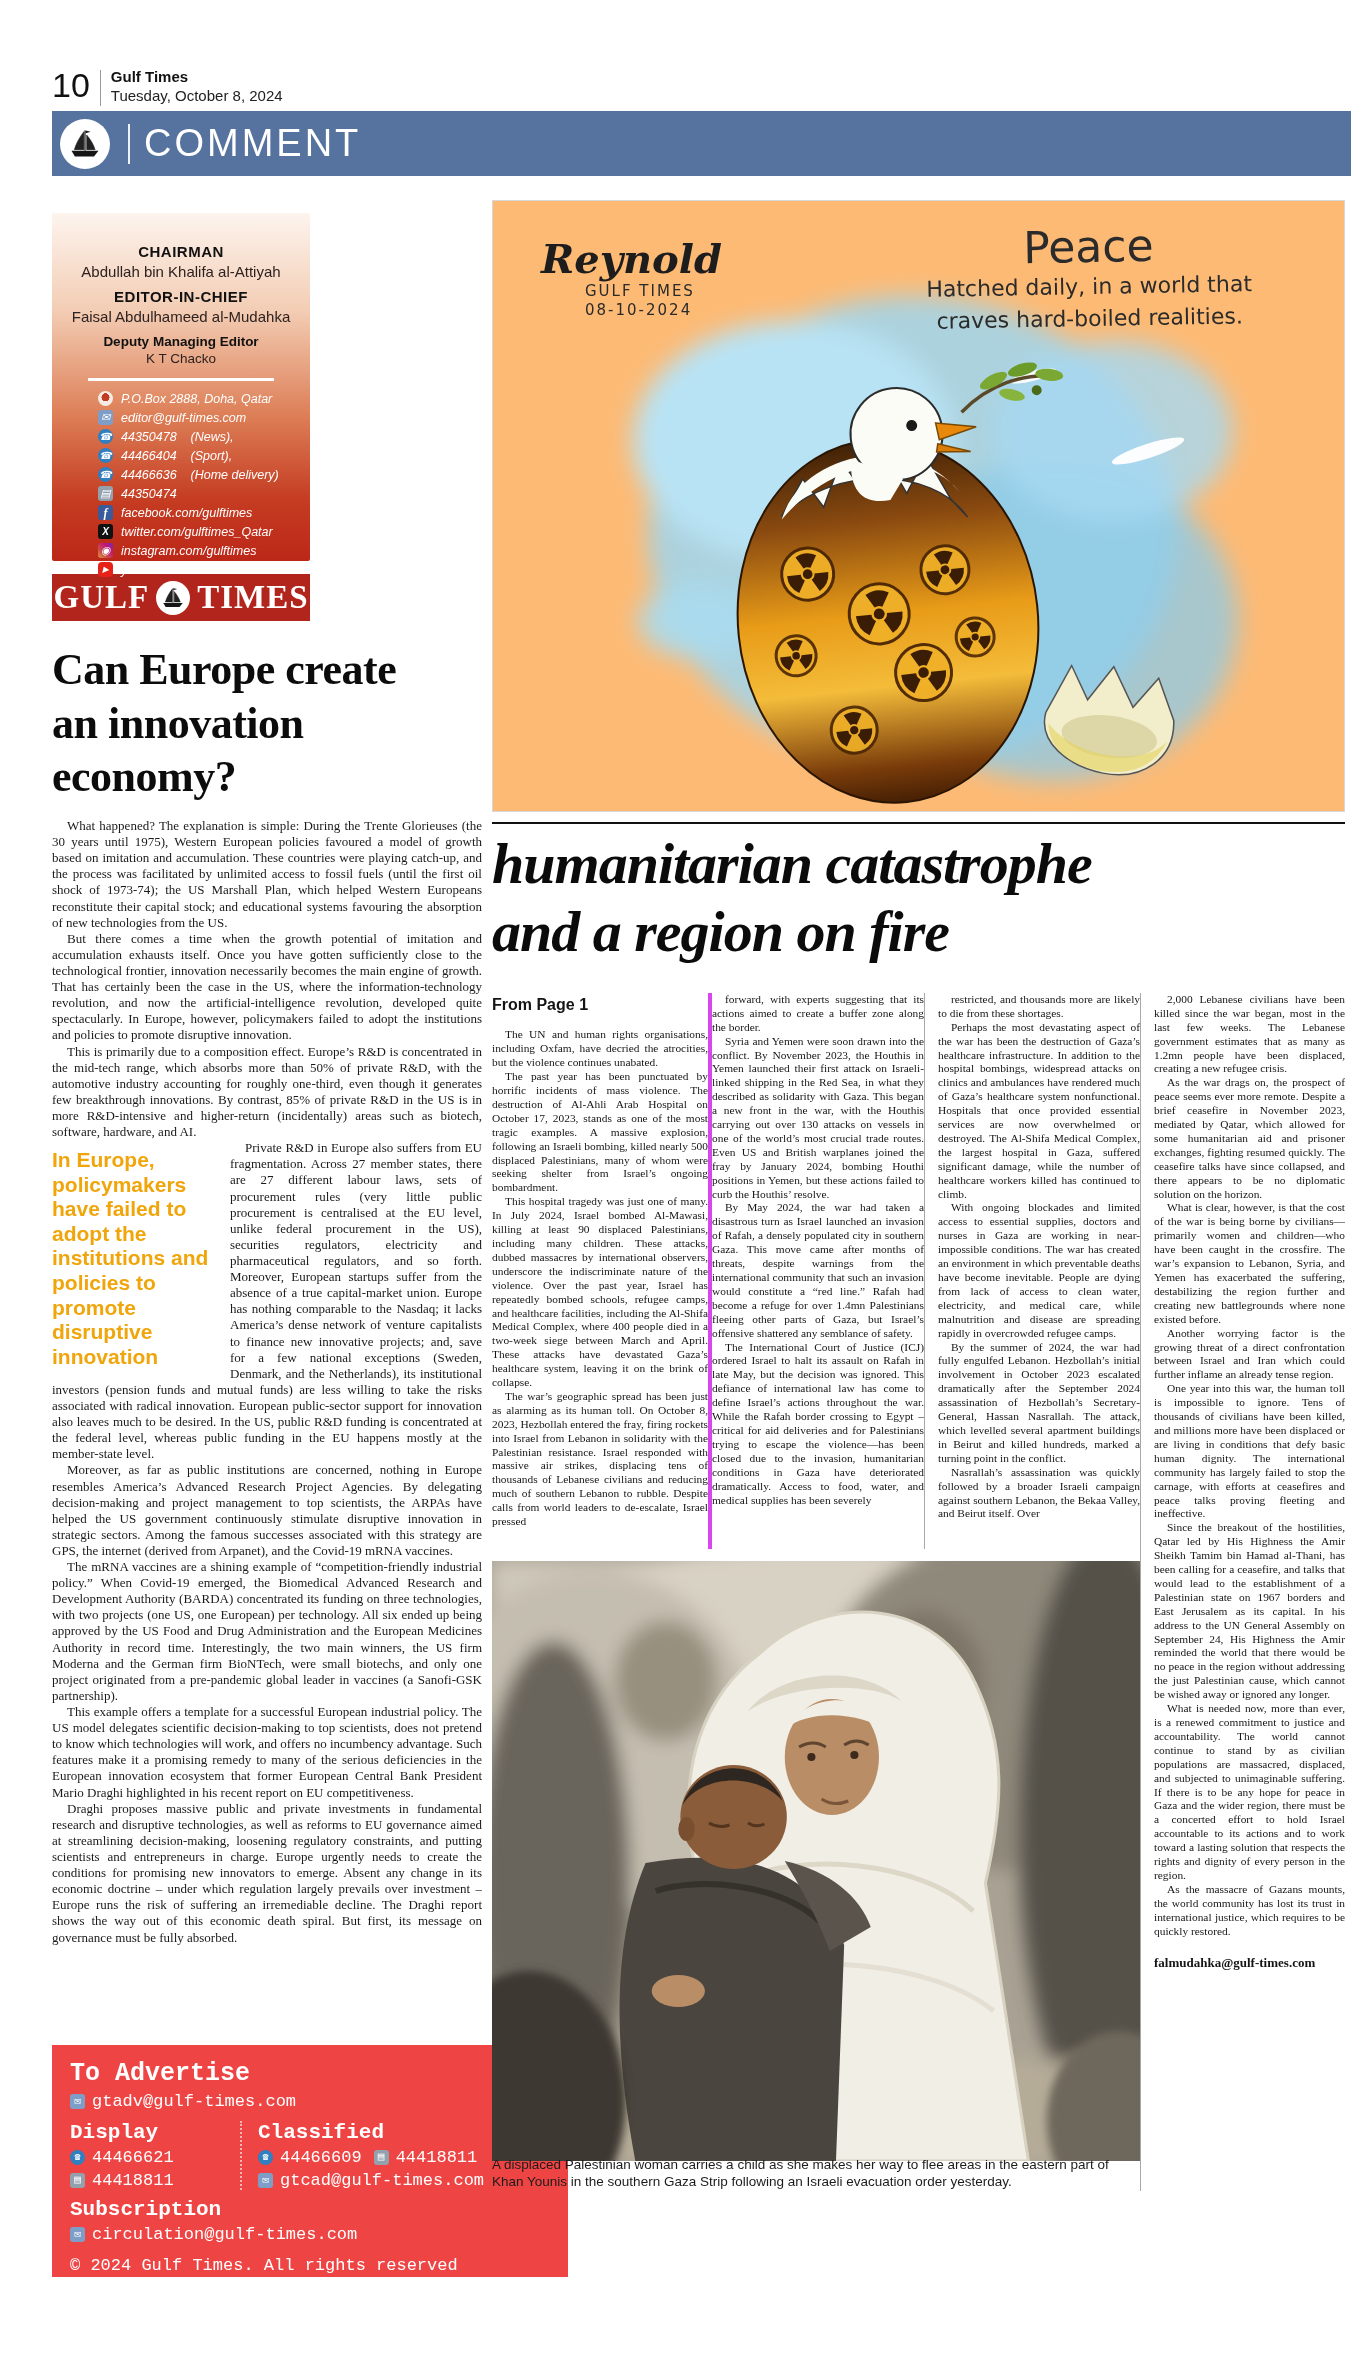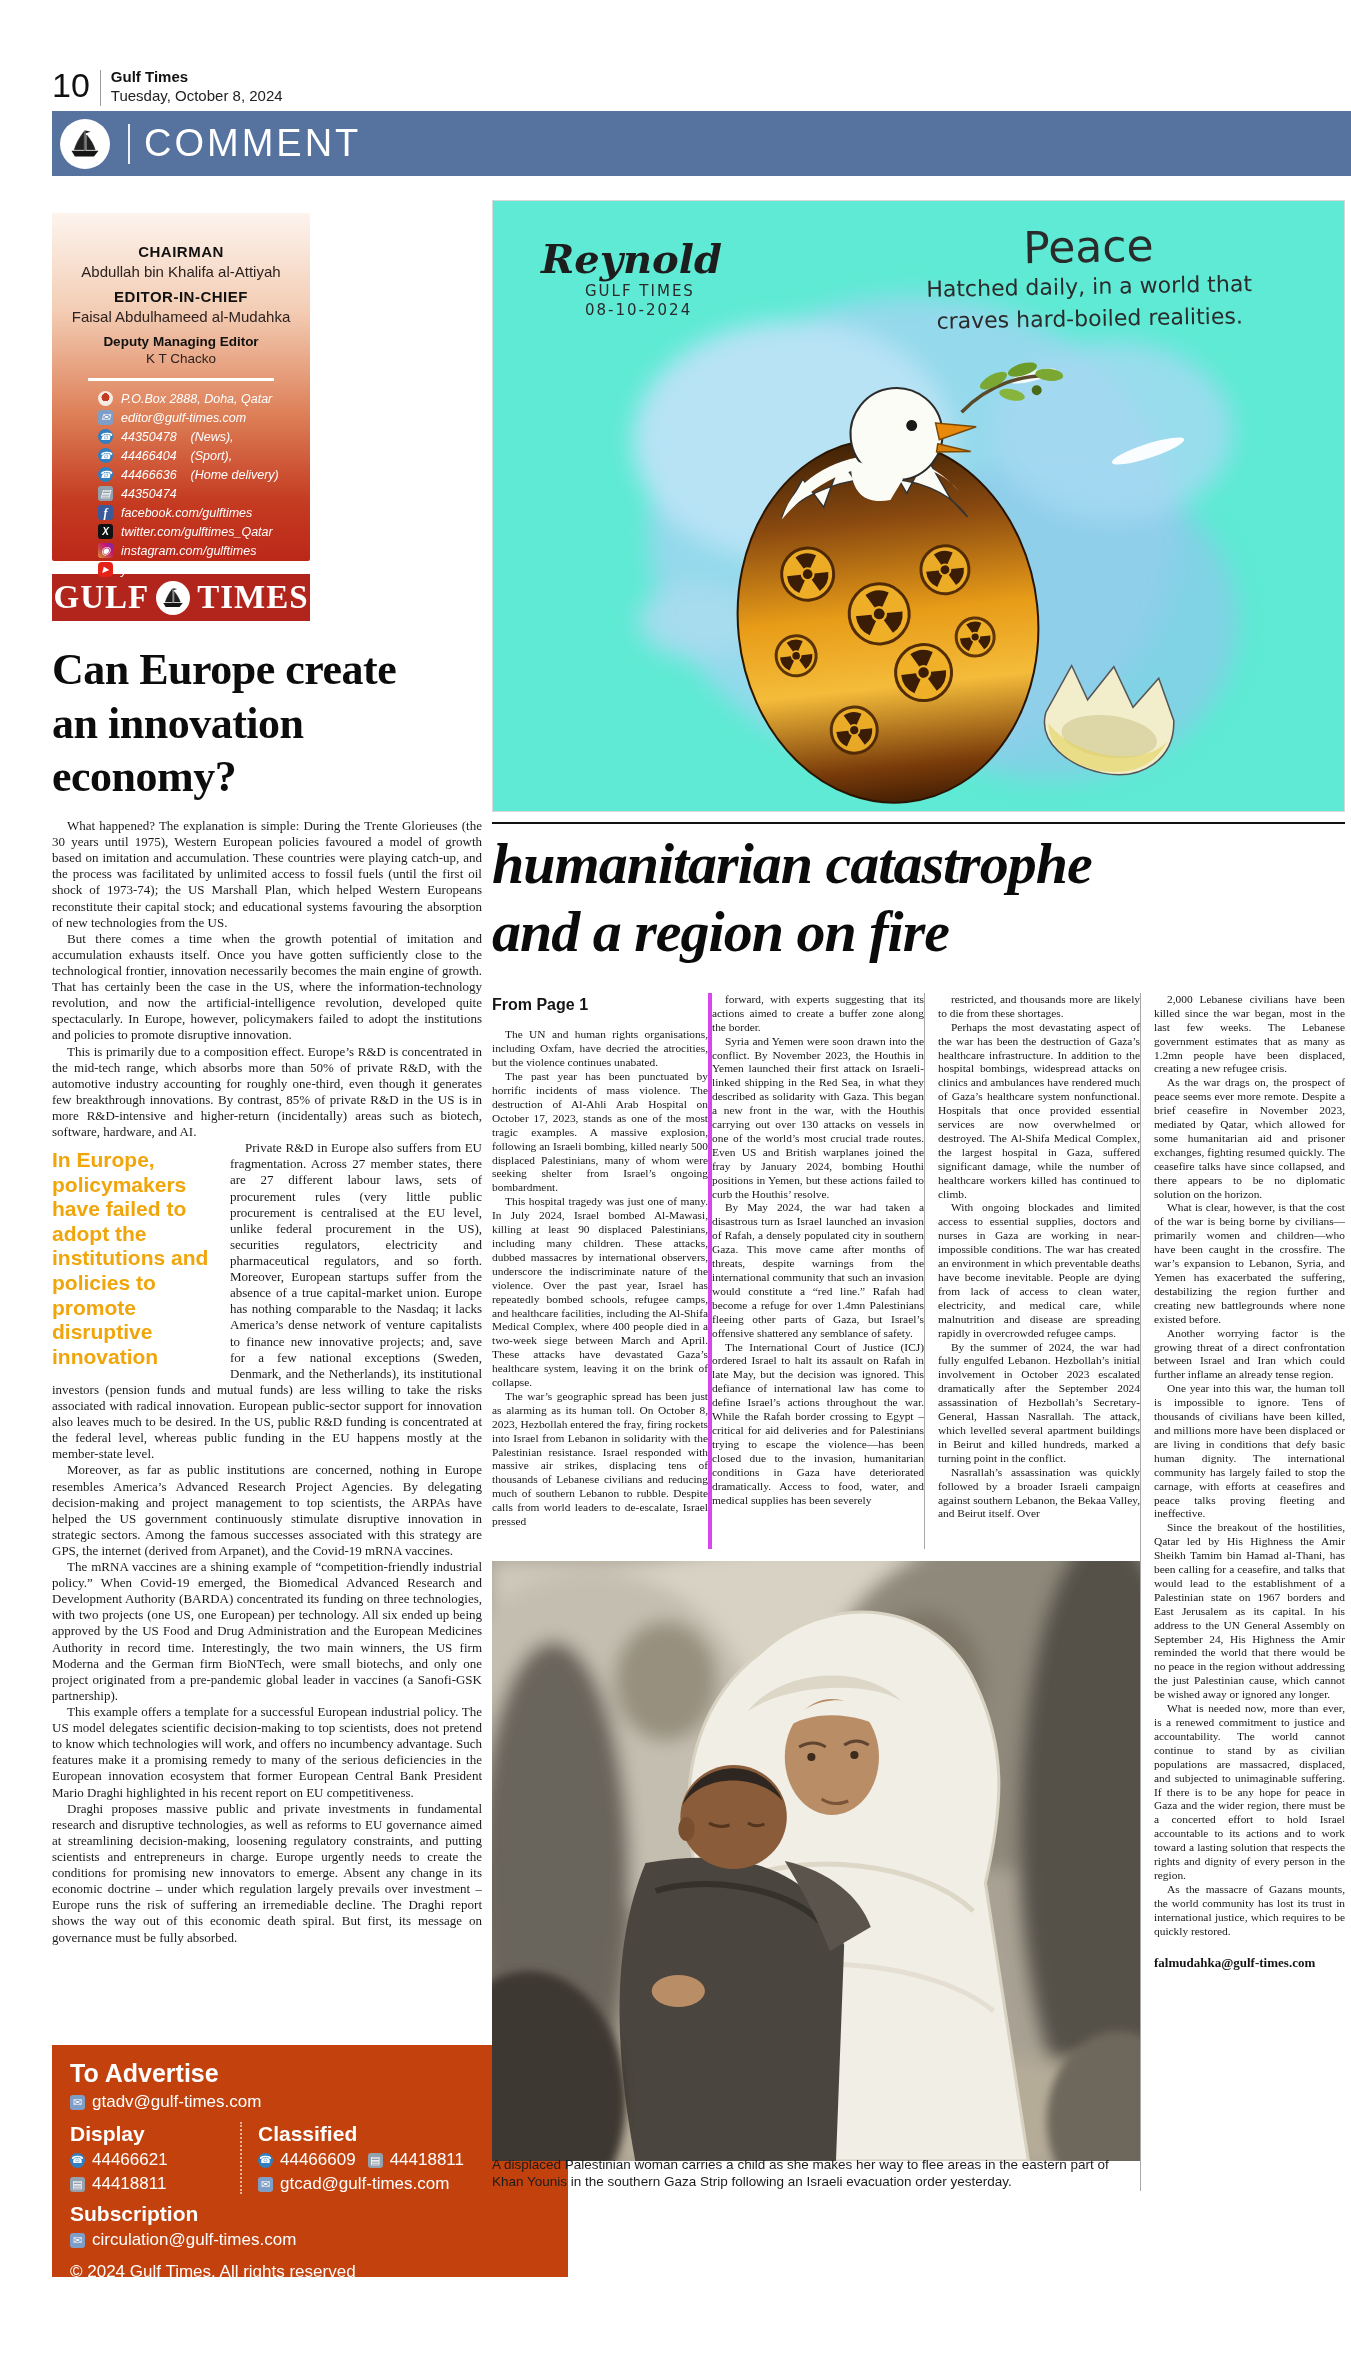--- a/index.html
+++ b/index.html
@@ -69,35 +69,35 @@
   .eu-title{margin-top:22px;font-size:44px;line-height:1.22;font-weight:700;color:#0c0c0c;
           letter-spacing:-.5px;}
   .europe-body{margin-top:14px;height:1205px;overflow:hidden;font-size:13px;line-height:1.24;
           text-align:justify;color:#1a1a1a;}
   .europe-body p{margin:0;text-indent:15px;}
   .pullquote{float:left;width:162px;margin:8px 16px 6px 0;
           font-family:"Liberation Sans",sans-serif;font-weight:700;font-size:21px;line-height:1.17;
           color:#f0a50a;text-align:left;}
 
   
-  .advbox{position:absolute;left:52px;top:2045px;width:516px;height:232px;background:#c2410c;
-          font-family:Liberation Sans, sans-serif;color:#fff;padding:14px 18px;box-sizing:border-box;}
+  .advbox{position:absolute;left:52px;top:2045px;width:516px;height:232px;background:#ef4444;
+          font-family:Liberation Mono, monospace;color:#fff;padding:14px 18px;box-sizing:border-box;}
   .adv-title{font-size:25px;font-weight:700;}
   .adv-row{display:flex;align-items:center;margin-top:4px;font-size:17px;}
   .adv-row .ct-ic{margin-right:7px;}
   .adv-cols{display:flex;margin-top:10px;}
   .adv-col1{width:170px;}
   .adv-col2{border-left:2px dotted #ffffff99;padding-left:16px;}
   .adv-sub{font-size:21px;font-weight:700;}
   .adv-two{display:flex;gap:12px;}
   .adv-copy{margin-top:12px;font-size:17px;}
 
   
   .rightcol{position:absolute;left:492px;top:200px;width:853px;}
-  .cartoon{position:relative;width:851px;height:610px;border:1px solid #d8d8d8;background:#5eead4;}
+  .cartoon{position:relative;width:851px;height:610px;border:1px solid #d8d8d8;background:#fdba74;}
   .cartoon-note{position:absolute;right:40px;top:22px;width:430px;text-align:center;
           font-family:"DejaVu Sans",sans-serif;color:#2b2b2b;transform:rotate(-1deg);}
   .cartoon-note .t{font-size:44px;line-height:1.1;}
   .cartoon-note .s{font-size:22px;line-height:1.45;}
 
   .gz-rule{margin-top:10px;border-top:2px solid #111;}
   .gz-title{margin-top:6px;font-style:italic;font-weight:700;font-size:58px;line-height:1.18;
           letter-spacing:-1px;color:#0b0b0b;}
   .gz-grid{margin-top:26px;display:grid;grid-template-columns:1fr 1fr 1fr 205px;
           grid-template-rows:556px 600px auto;

